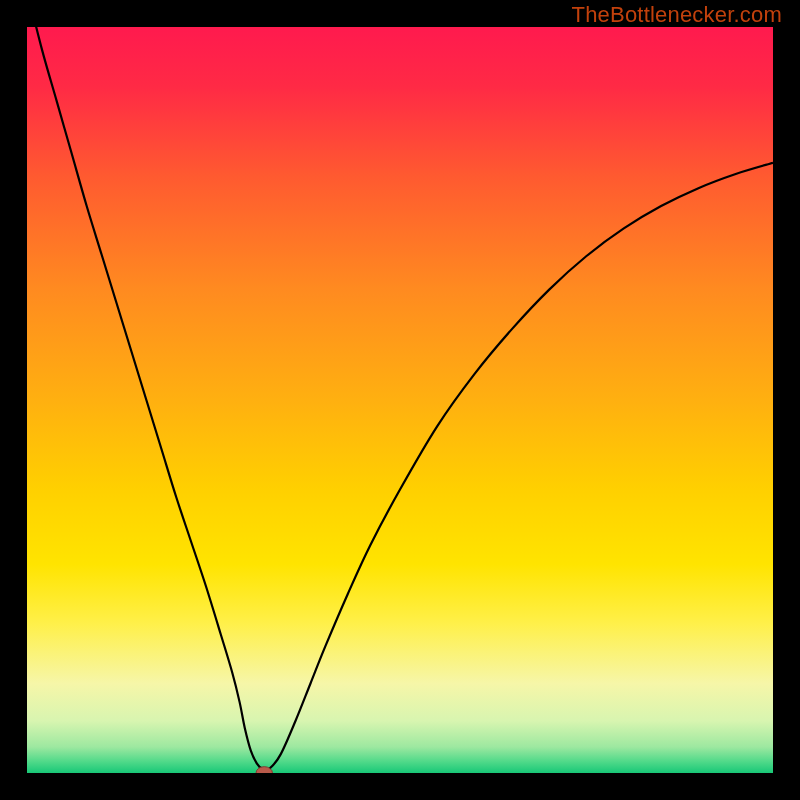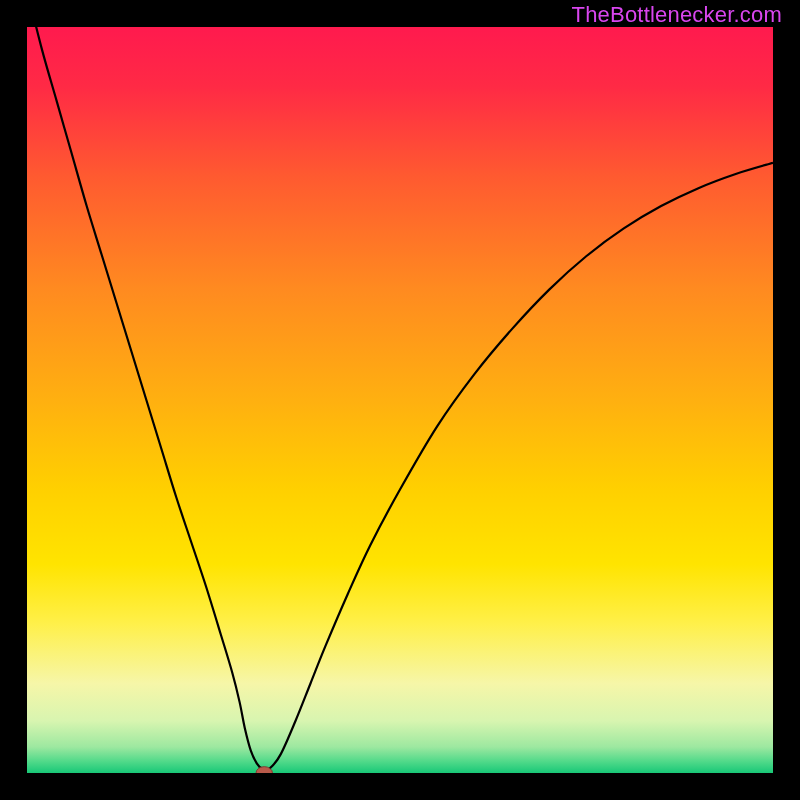--- a/index.html
+++ b/index.html
@@ -16,21 +16,21 @@
     left: 0;
     top: 0;
     width: 800px;
     height: 800px;
     background: #000;
   }
   .watermark {
     position: absolute;
     top: 2px;
     right: 18px;
-    color: #d946ef;
+    color: #c2410c;
     font-size: 22px;
     font-weight: 400;
     letter-spacing: 0.2px;
     user-select: none;
   }
   .plot {
     position: absolute;
     left: 27px;
     top: 27px;
     width: 746px;

